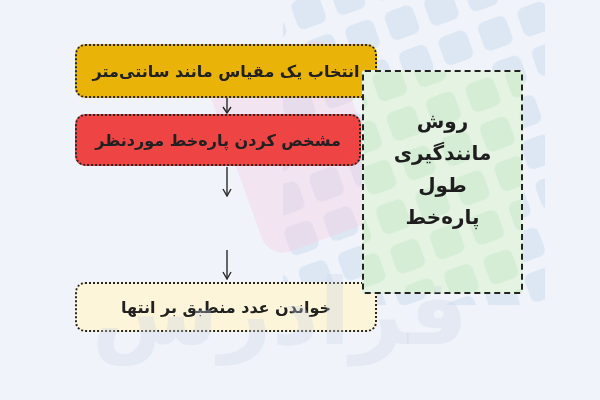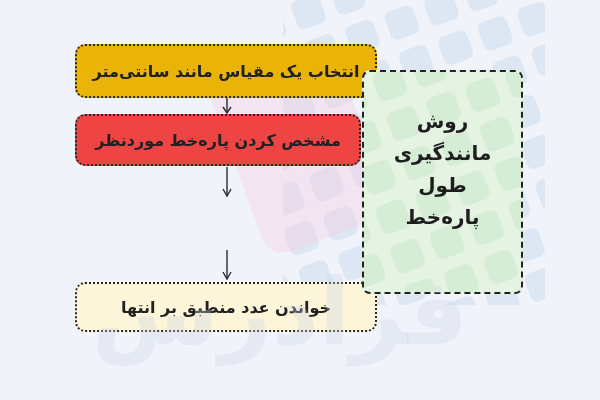--- a/index.html
+++ b/index.html
@@ -35,21 +35,21 @@
   .step-2{left:75px;top:199px;width:286px;height:50px;}
   .step-3{left:75px;top:282px;width:302px;height:50px;}
   
   .arrow{position:absolute;left:221px;z-index:2;}
   .arrow-0{top:98px;}
   .arrow-1{top:167px;}
   .arrow-2{top:250px;}
   
   .title-box{
     position:absolute;left:362px;top:70px;width:161px;height:224px;z-index:3;
-    box-sizing:border-box;border:2px dashed #222;border-radius:8px;
+    box-sizing:border-box;border:2px dashed #222;border-radius:3px;
     overflow:hidden;
     display:flex;align-items:center;justify-content:center;
   }
   .title-box .pat{position:absolute;inset:0;}
   .title-lines{
     position:relative;text-align:center;padding-bottom:26px;
   }
   .title-lines div{
     font-size:20px;font-weight:700;color:#1e1e1e;line-height:32px;white-space:nowrap;
   }

